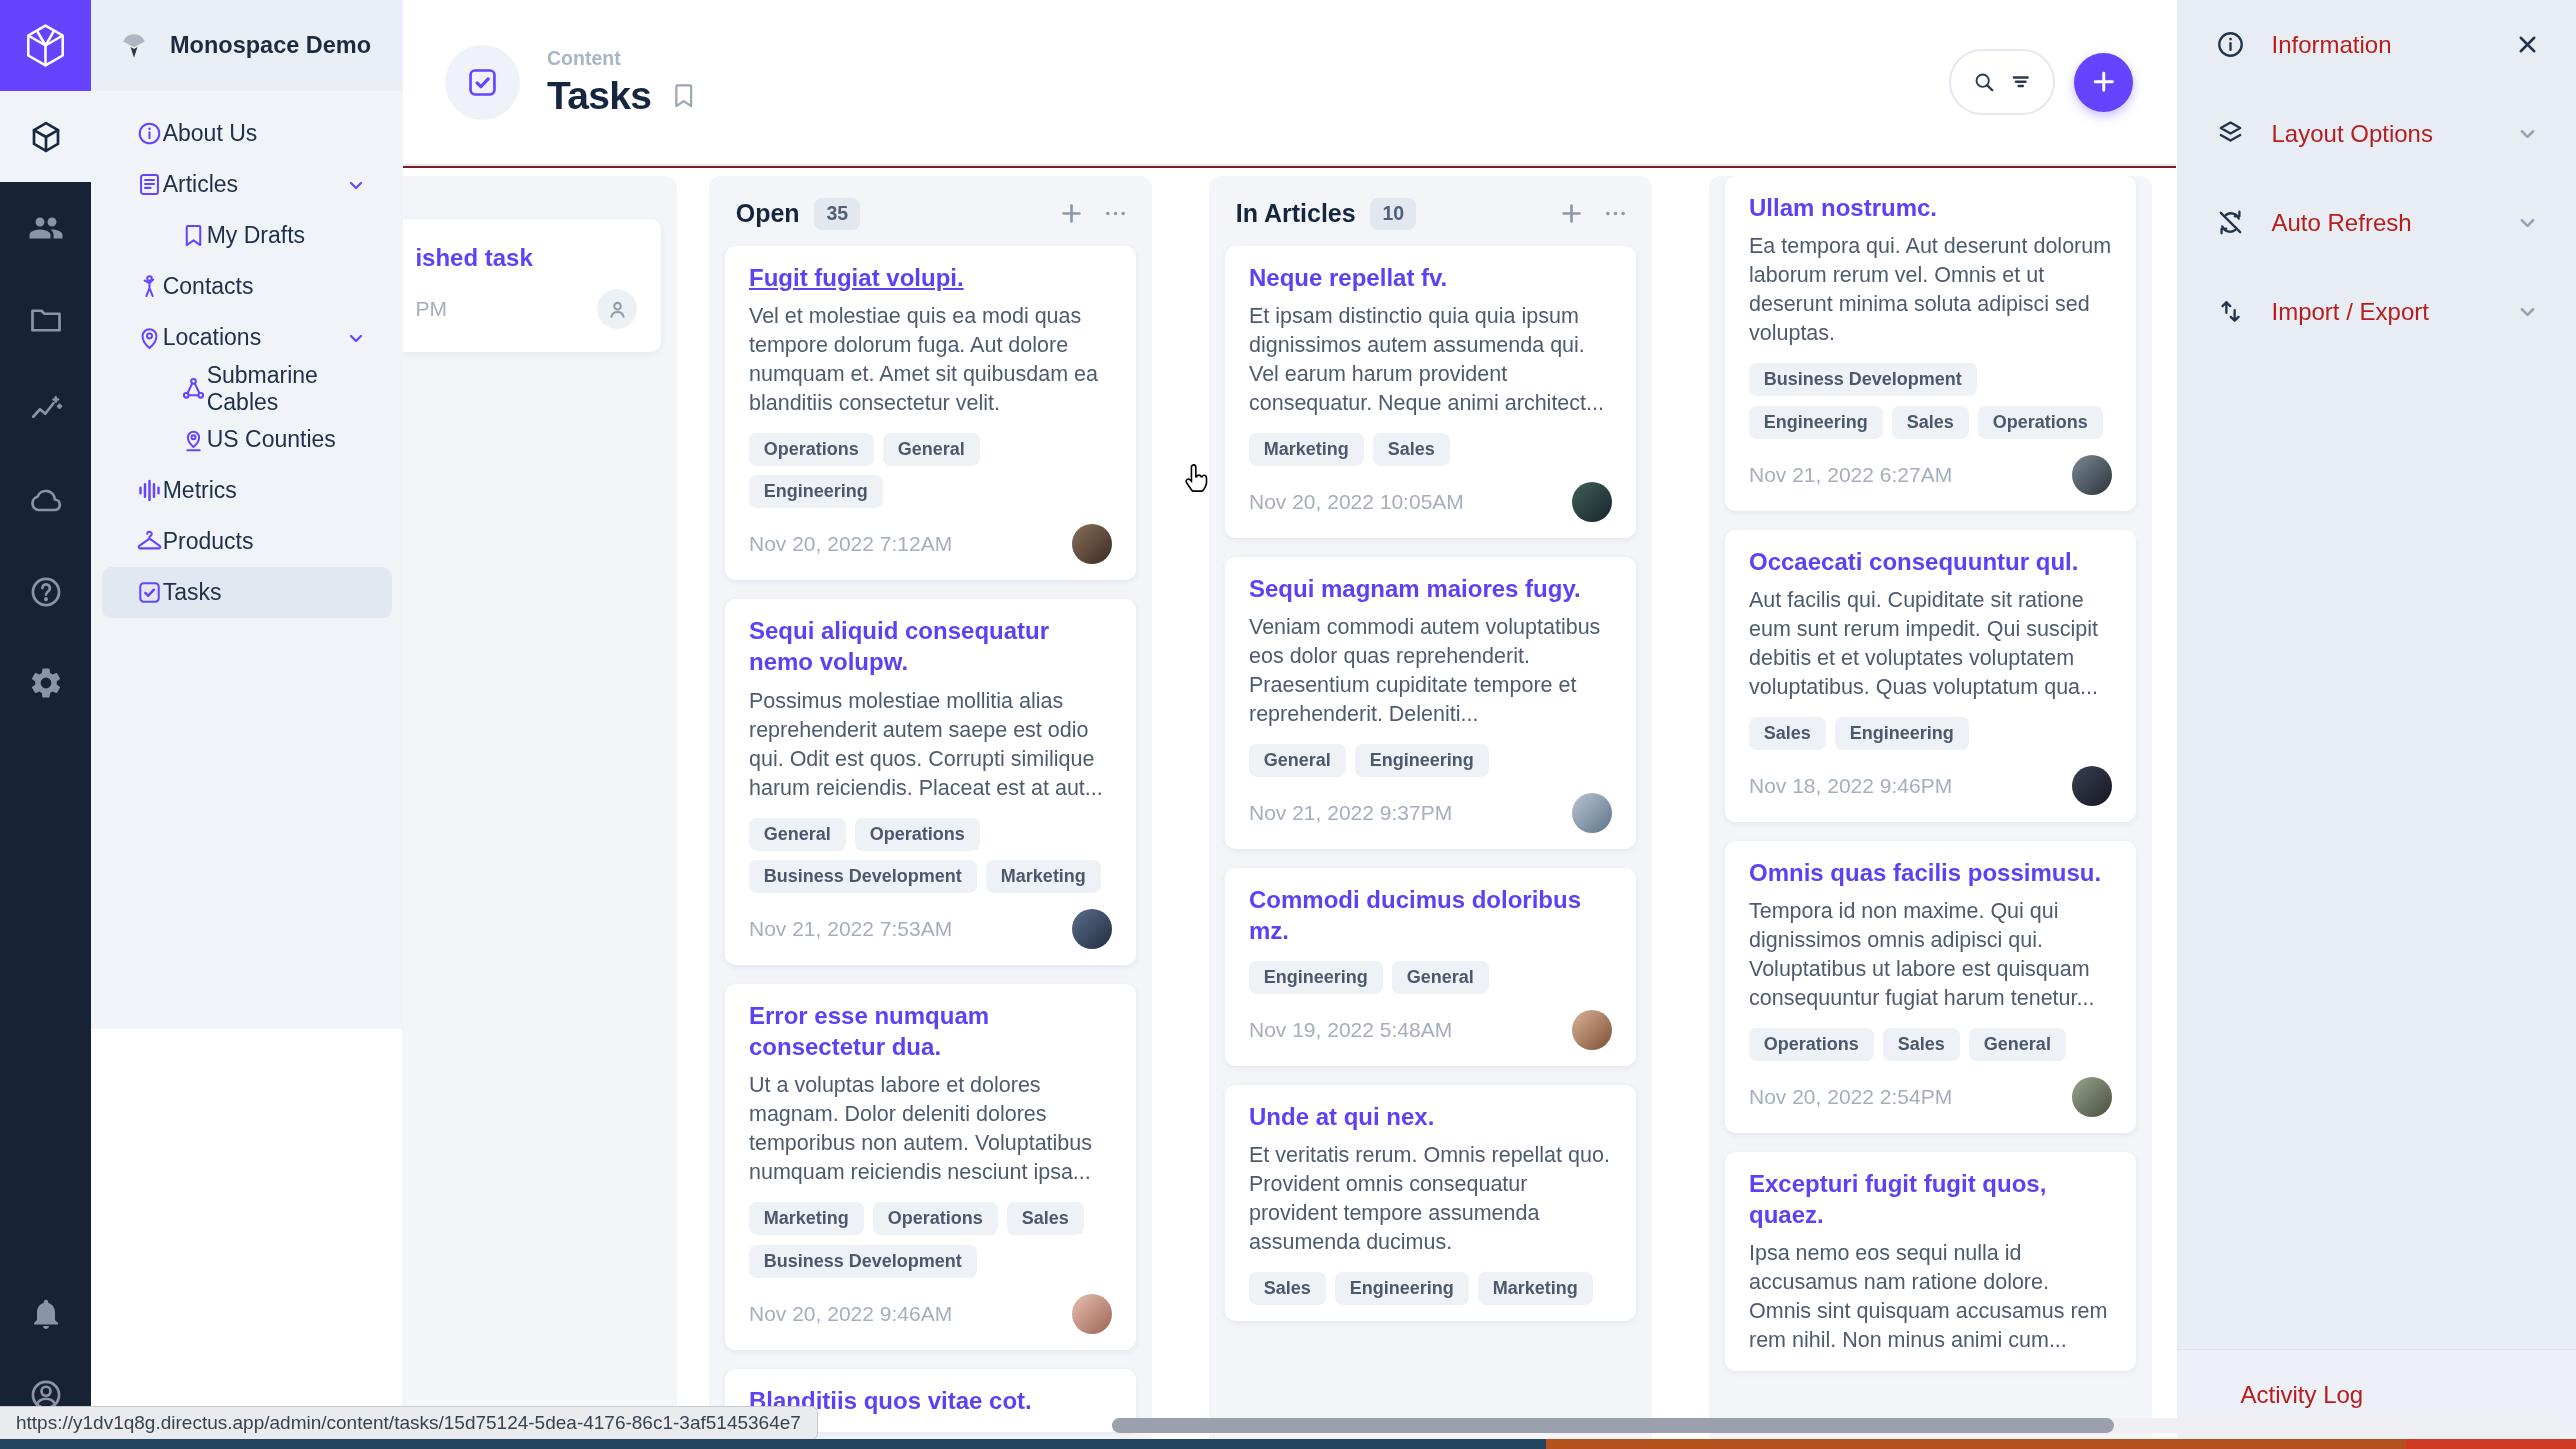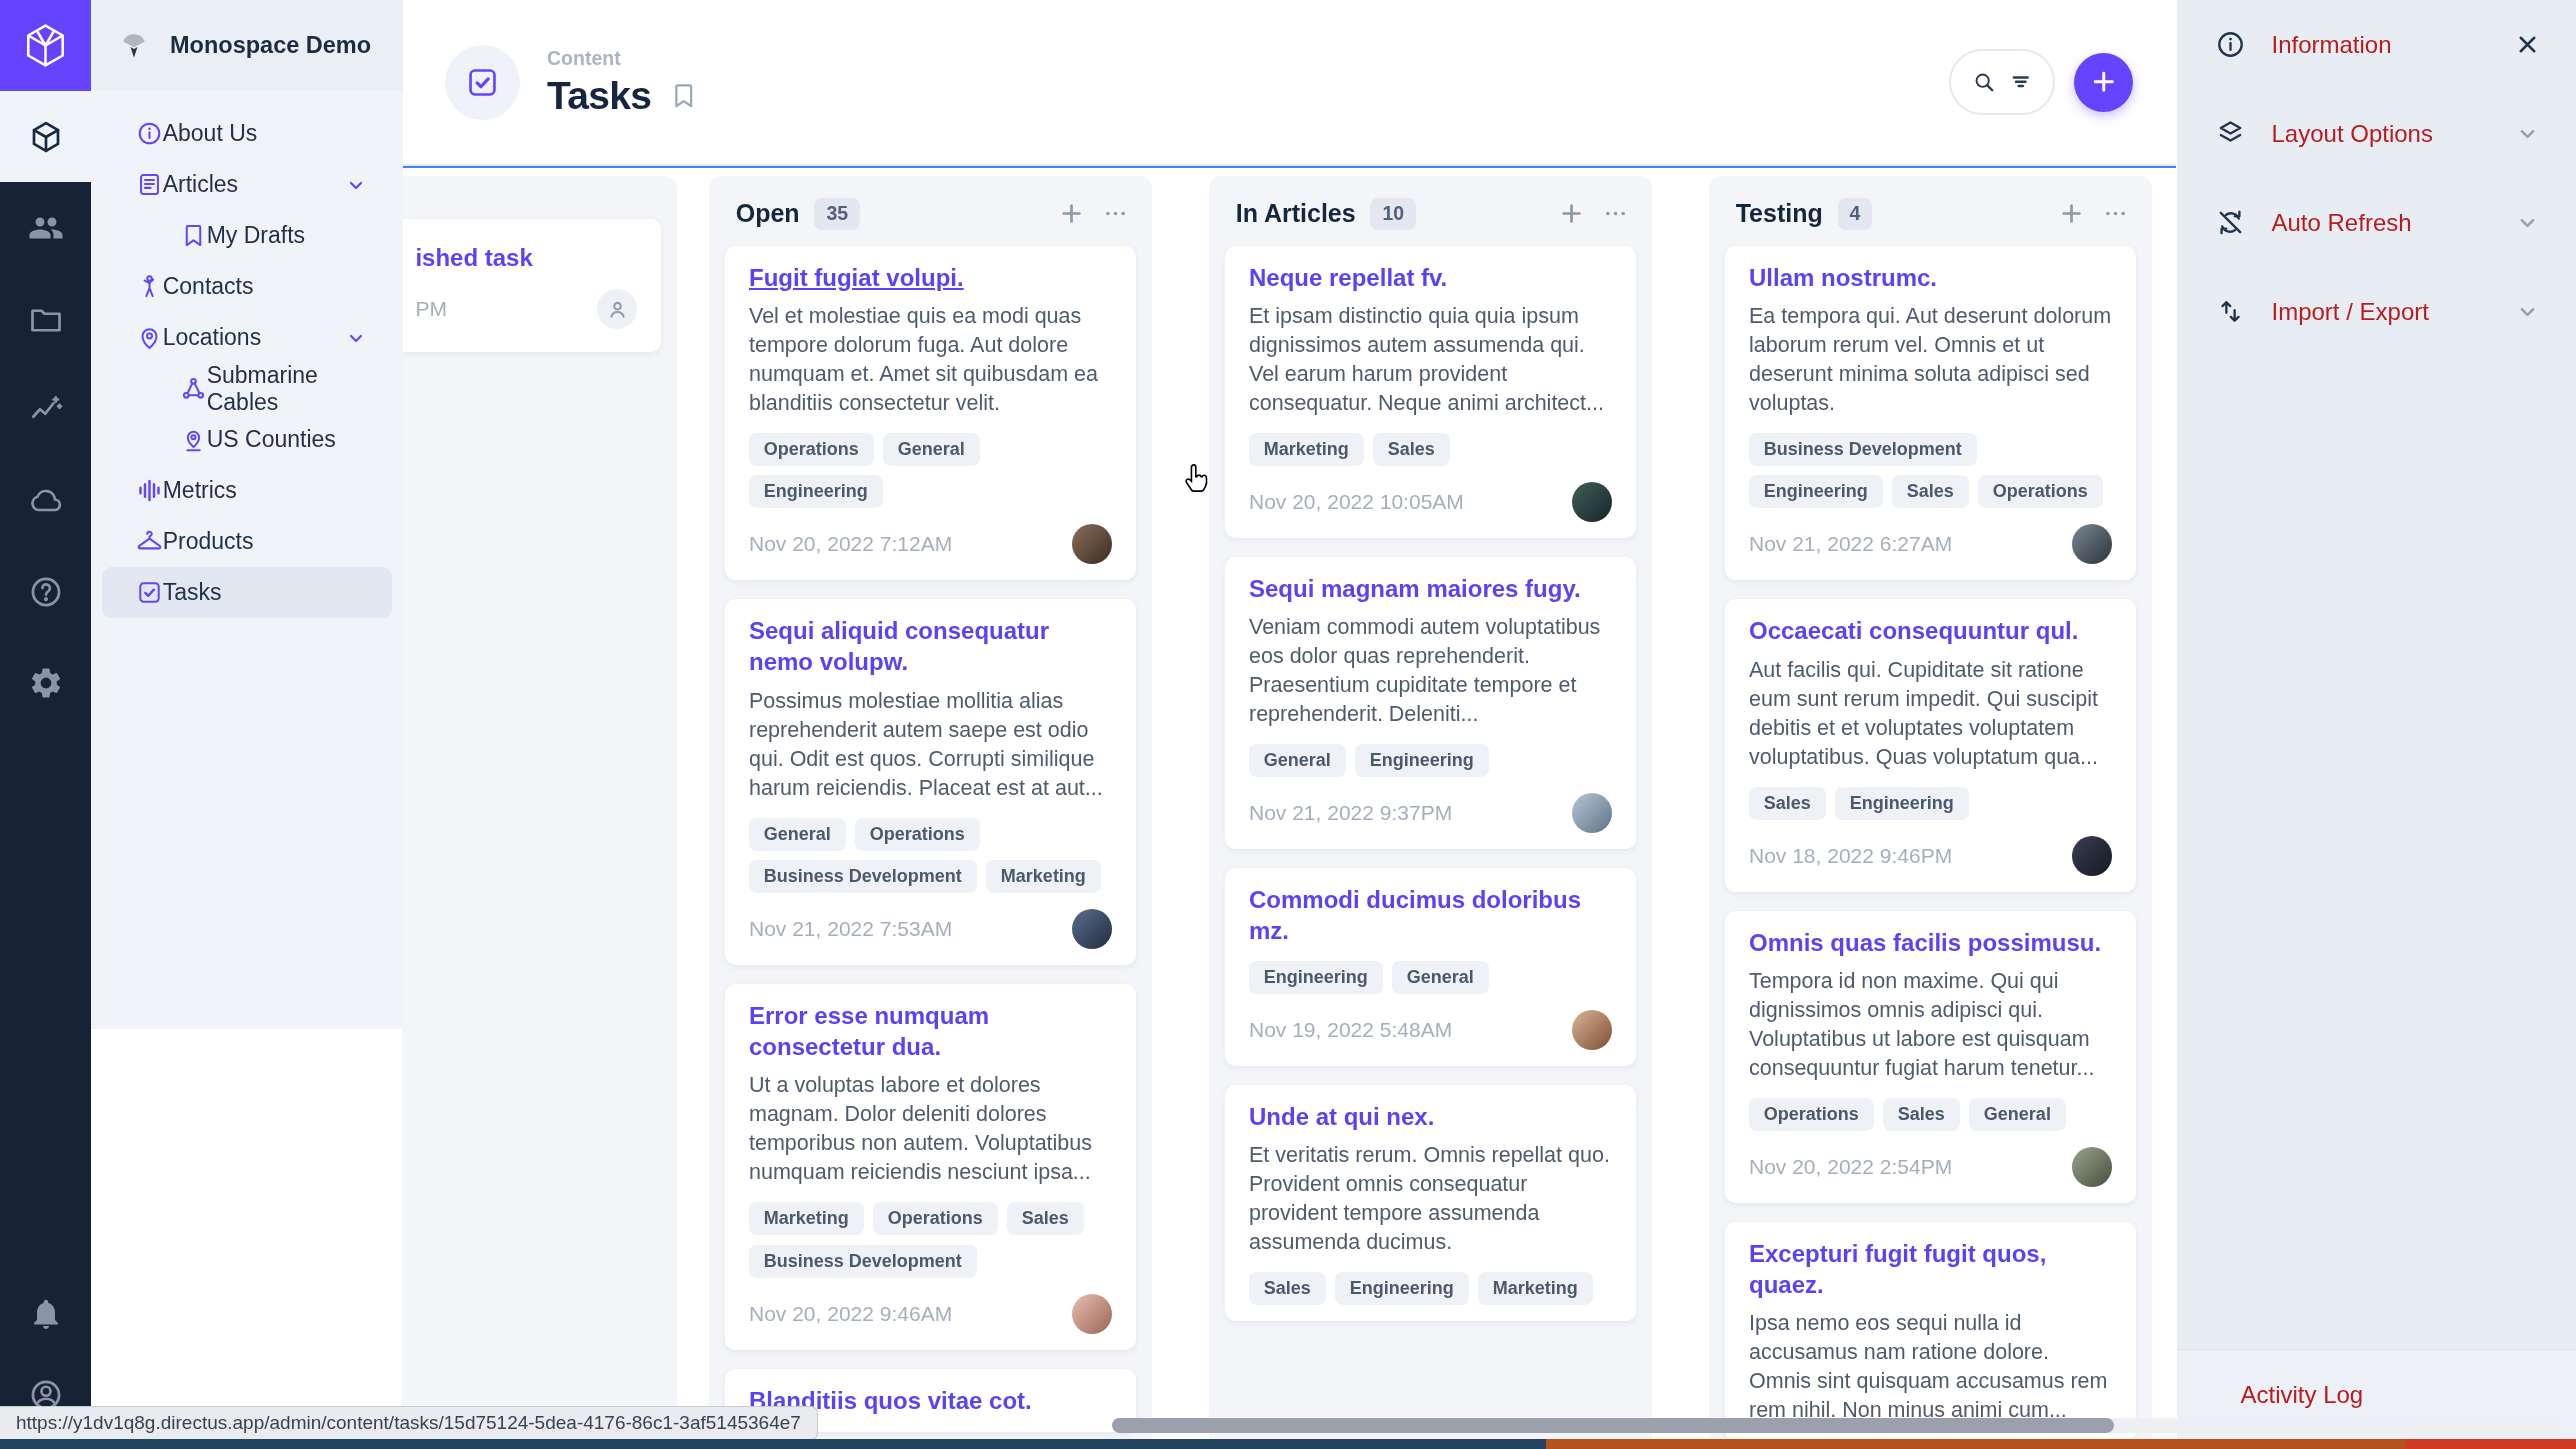--- a/index.html
+++ b/index.html
@@ -52,21 +52,21 @@
   .nav-item .nav-icon { width: 27px; height: 27px; color: #6644FF; flex: 0 0 27px; }
   .nav-item .nav-icon svg { width: 27px; height: 27px; }
   .nav-item.indent { padding-left: 78px; }
   .nav-label { font-size: 23px; color: #22314A; font-weight: 500; }
   .nav-chevron { position: absolute; right: 24px; width: 24px; height: 24px; color: #6644FF; }
   .nav-chevron svg { width: 24px; height: 24px; }
 
   
   .main {
     position: absolute; left: 402px; top: 0; width: 1774px; height: 1449px;
-    background: #3b82f6;
+    background: #7f1d1d;
   }
   .main-header {
     height: 166px; display: flex; align-items: center; padding: 0 43px;
     border-bottom: 2px solid #E7EBF2; background: #fff; position: relative; z-index: 2;
   }
   .title-circle {
     width: 75px; height: 75px; border-radius: 50%; background: #EFF2F8;
     display: flex; align-items: center; justify-content: center; flex: 0 0 75px;
   }
   .title-circle svg { width: 35px; height: 35px; color: #6644FF; }
@@ -541,38 +541,20 @@
           <div class="card-title">Unde at qui nex.</div>
           <div class="card-body">Et veritatis rerum. Omnis repellat quo. Provident omnis consequatur provident tempore assumenda assumenda ducimus.</div>
           <div class="card-tags">
             <span class="tag">Sales</span>
             <span class="tag">Engineering</span>
             <span class="tag">Marketing</span>
           </div>
         </div>
       </div>
       <div class="kanban-col" style="left: 1307px;">
-        <div class="col-header">
-          <span class="col-name">Testing</span>
-          <span class="col-count">4</span>
-          <div class="col-actions">
-            <span class="icon-btn">
-              <svg viewBox="0 0 24 24" fill="none" stroke="currentColor" stroke-width="1.8" stroke-linecap="round" stroke-linejoin="round">
-                <path d="M12 5v14M5 12h14" stroke-width="2.4"></path>
-              </svg>
-            </span>
-            <span class="icon-btn">
-              <svg viewBox="0 0 24 24" fill="currentColor">
-                <circle cx="5.2" cy="12" r="1.6"></circle>
-                <circle cx="12" cy="12" r="1.6"></circle>
-                <circle cx="18.8" cy="12" r="1.6"></circle>
-              </svg>
-            </span>
-          </div>
-        </div>
         <div class="kanban-card">
           <div class="card-title">Ullam nostrumc.</div>
           <div class="card-body">Ea tempora qui. Aut deserunt dolorum laborum rerum vel. Omnis et ut deserunt minima soluta adipisci sed voluptas.</div>
           <div class="card-tags">
             <span class="tag">Business Development</span>
             <span class="tag">Engineering</span>
             <span class="tag">Sales</span>
             <span class="tag">Operations</span>
           </div>
           <div class="card-footer">

